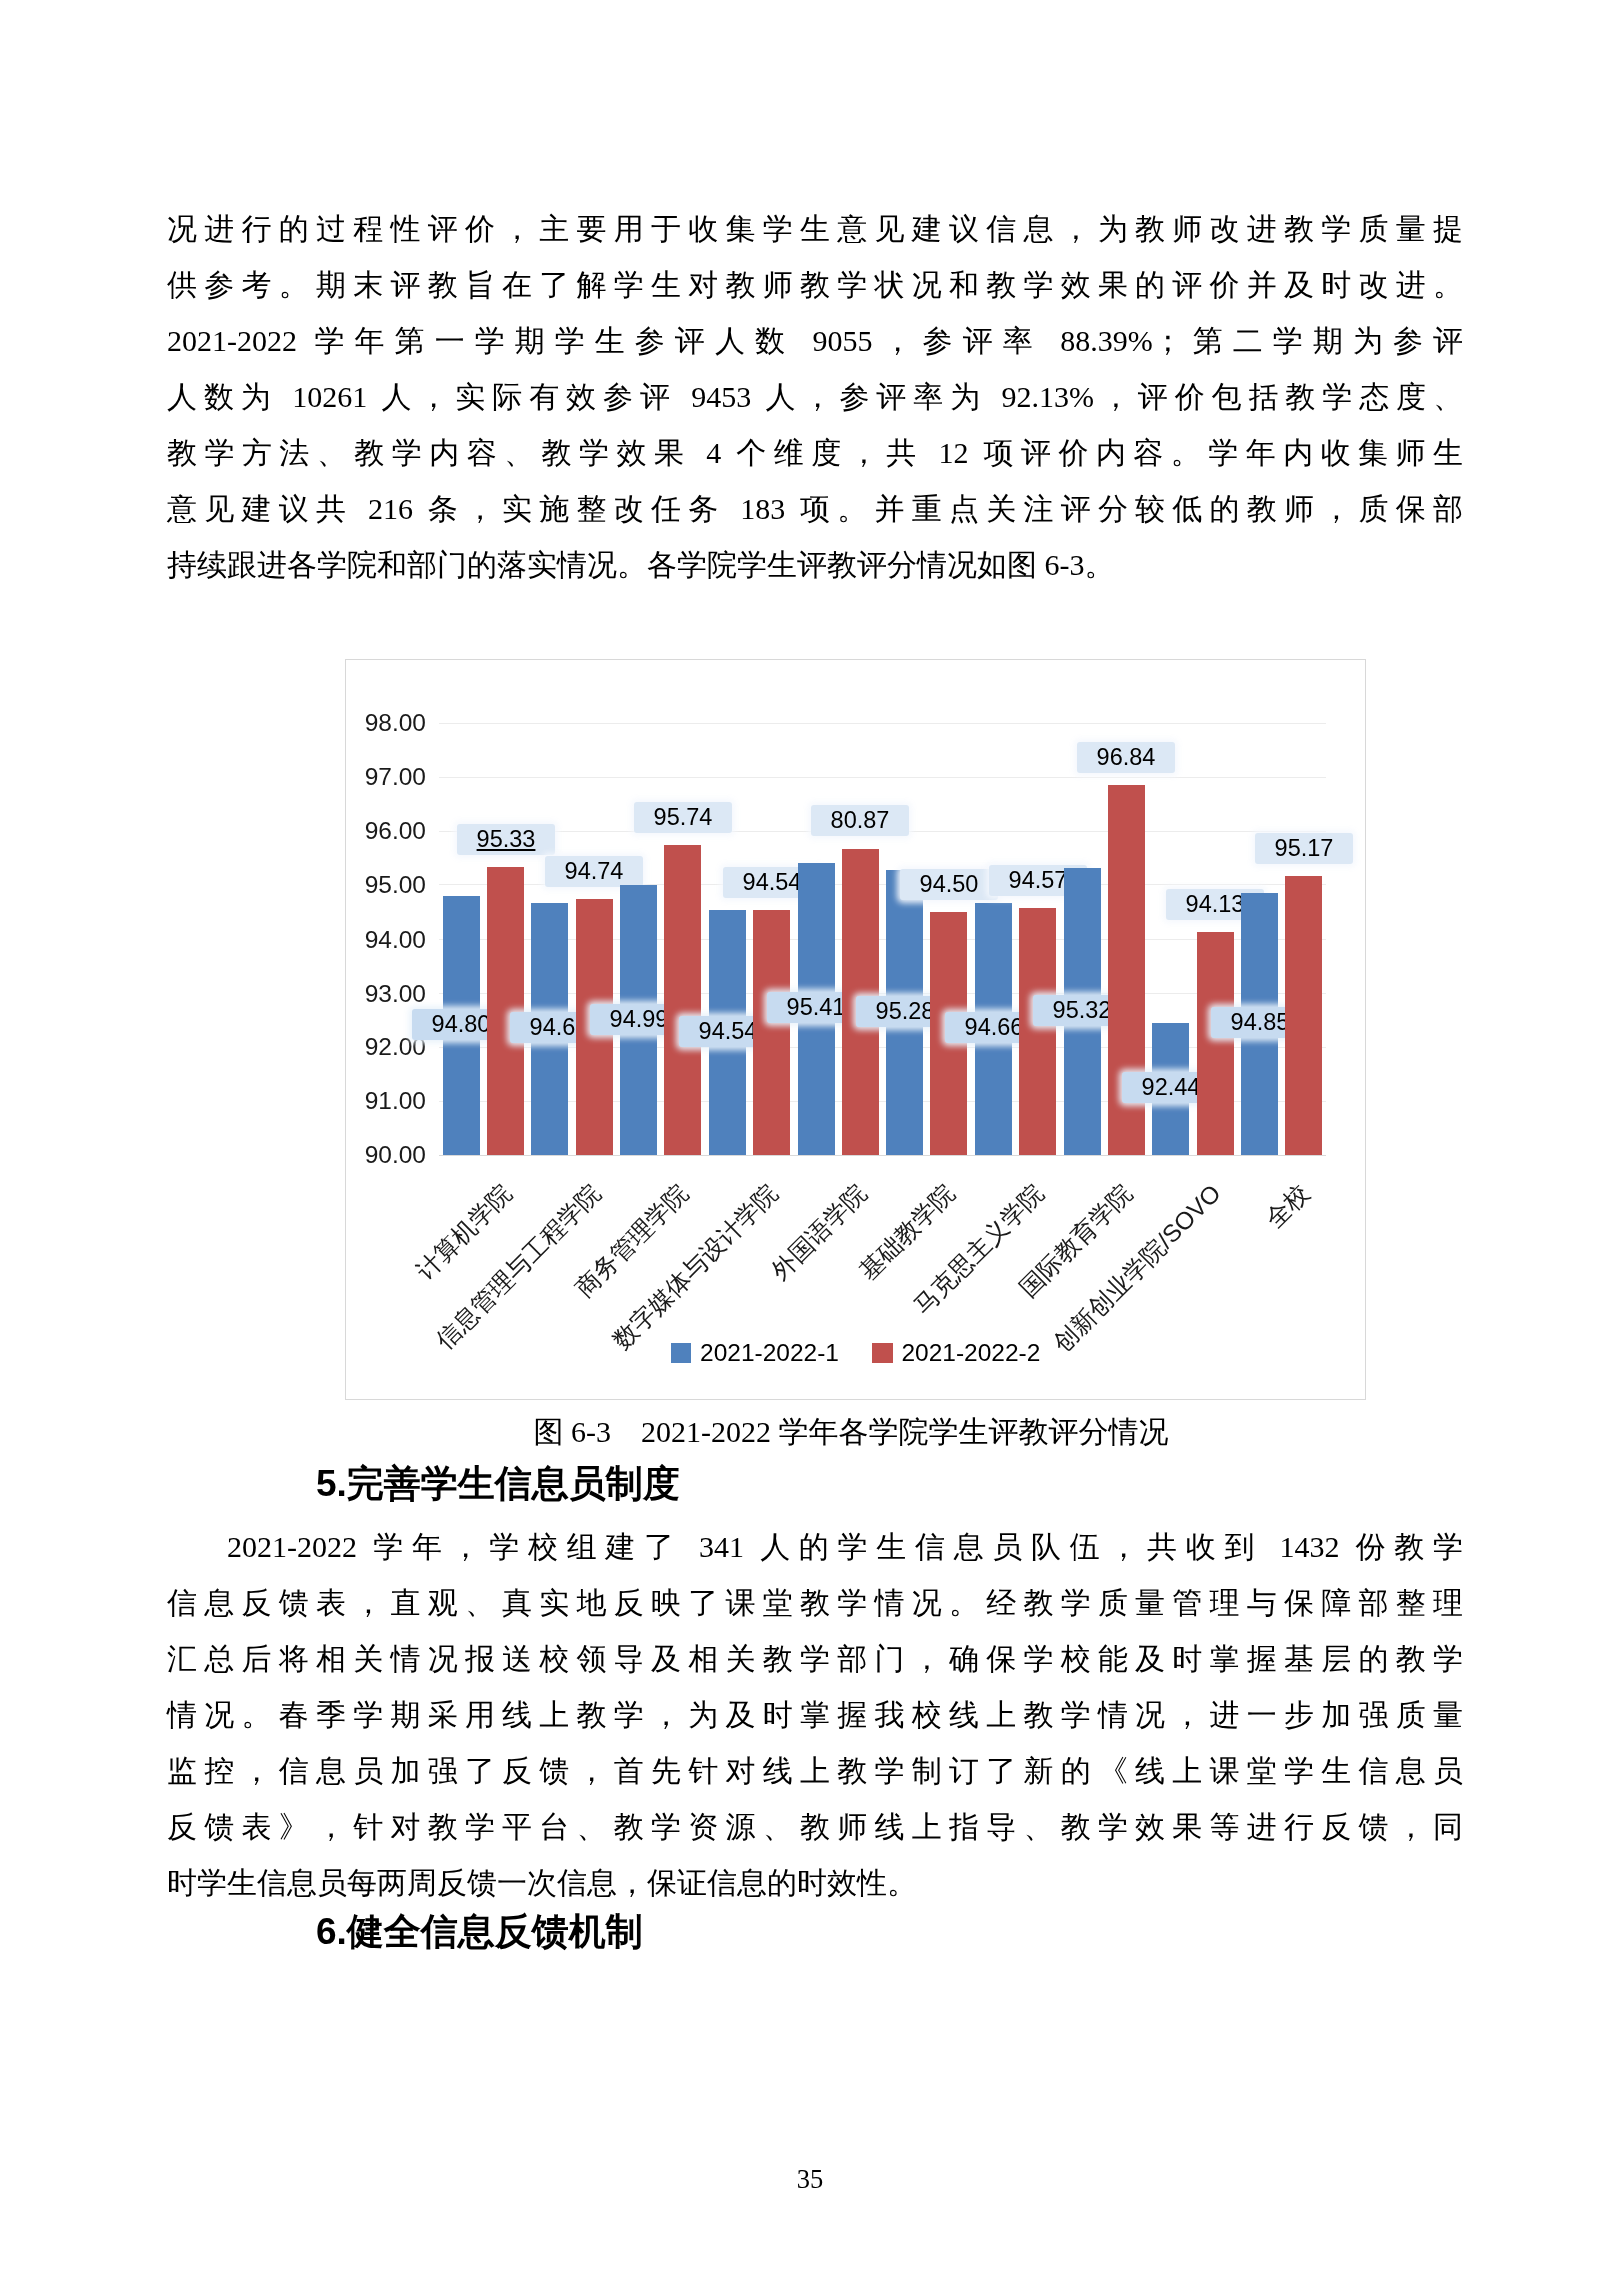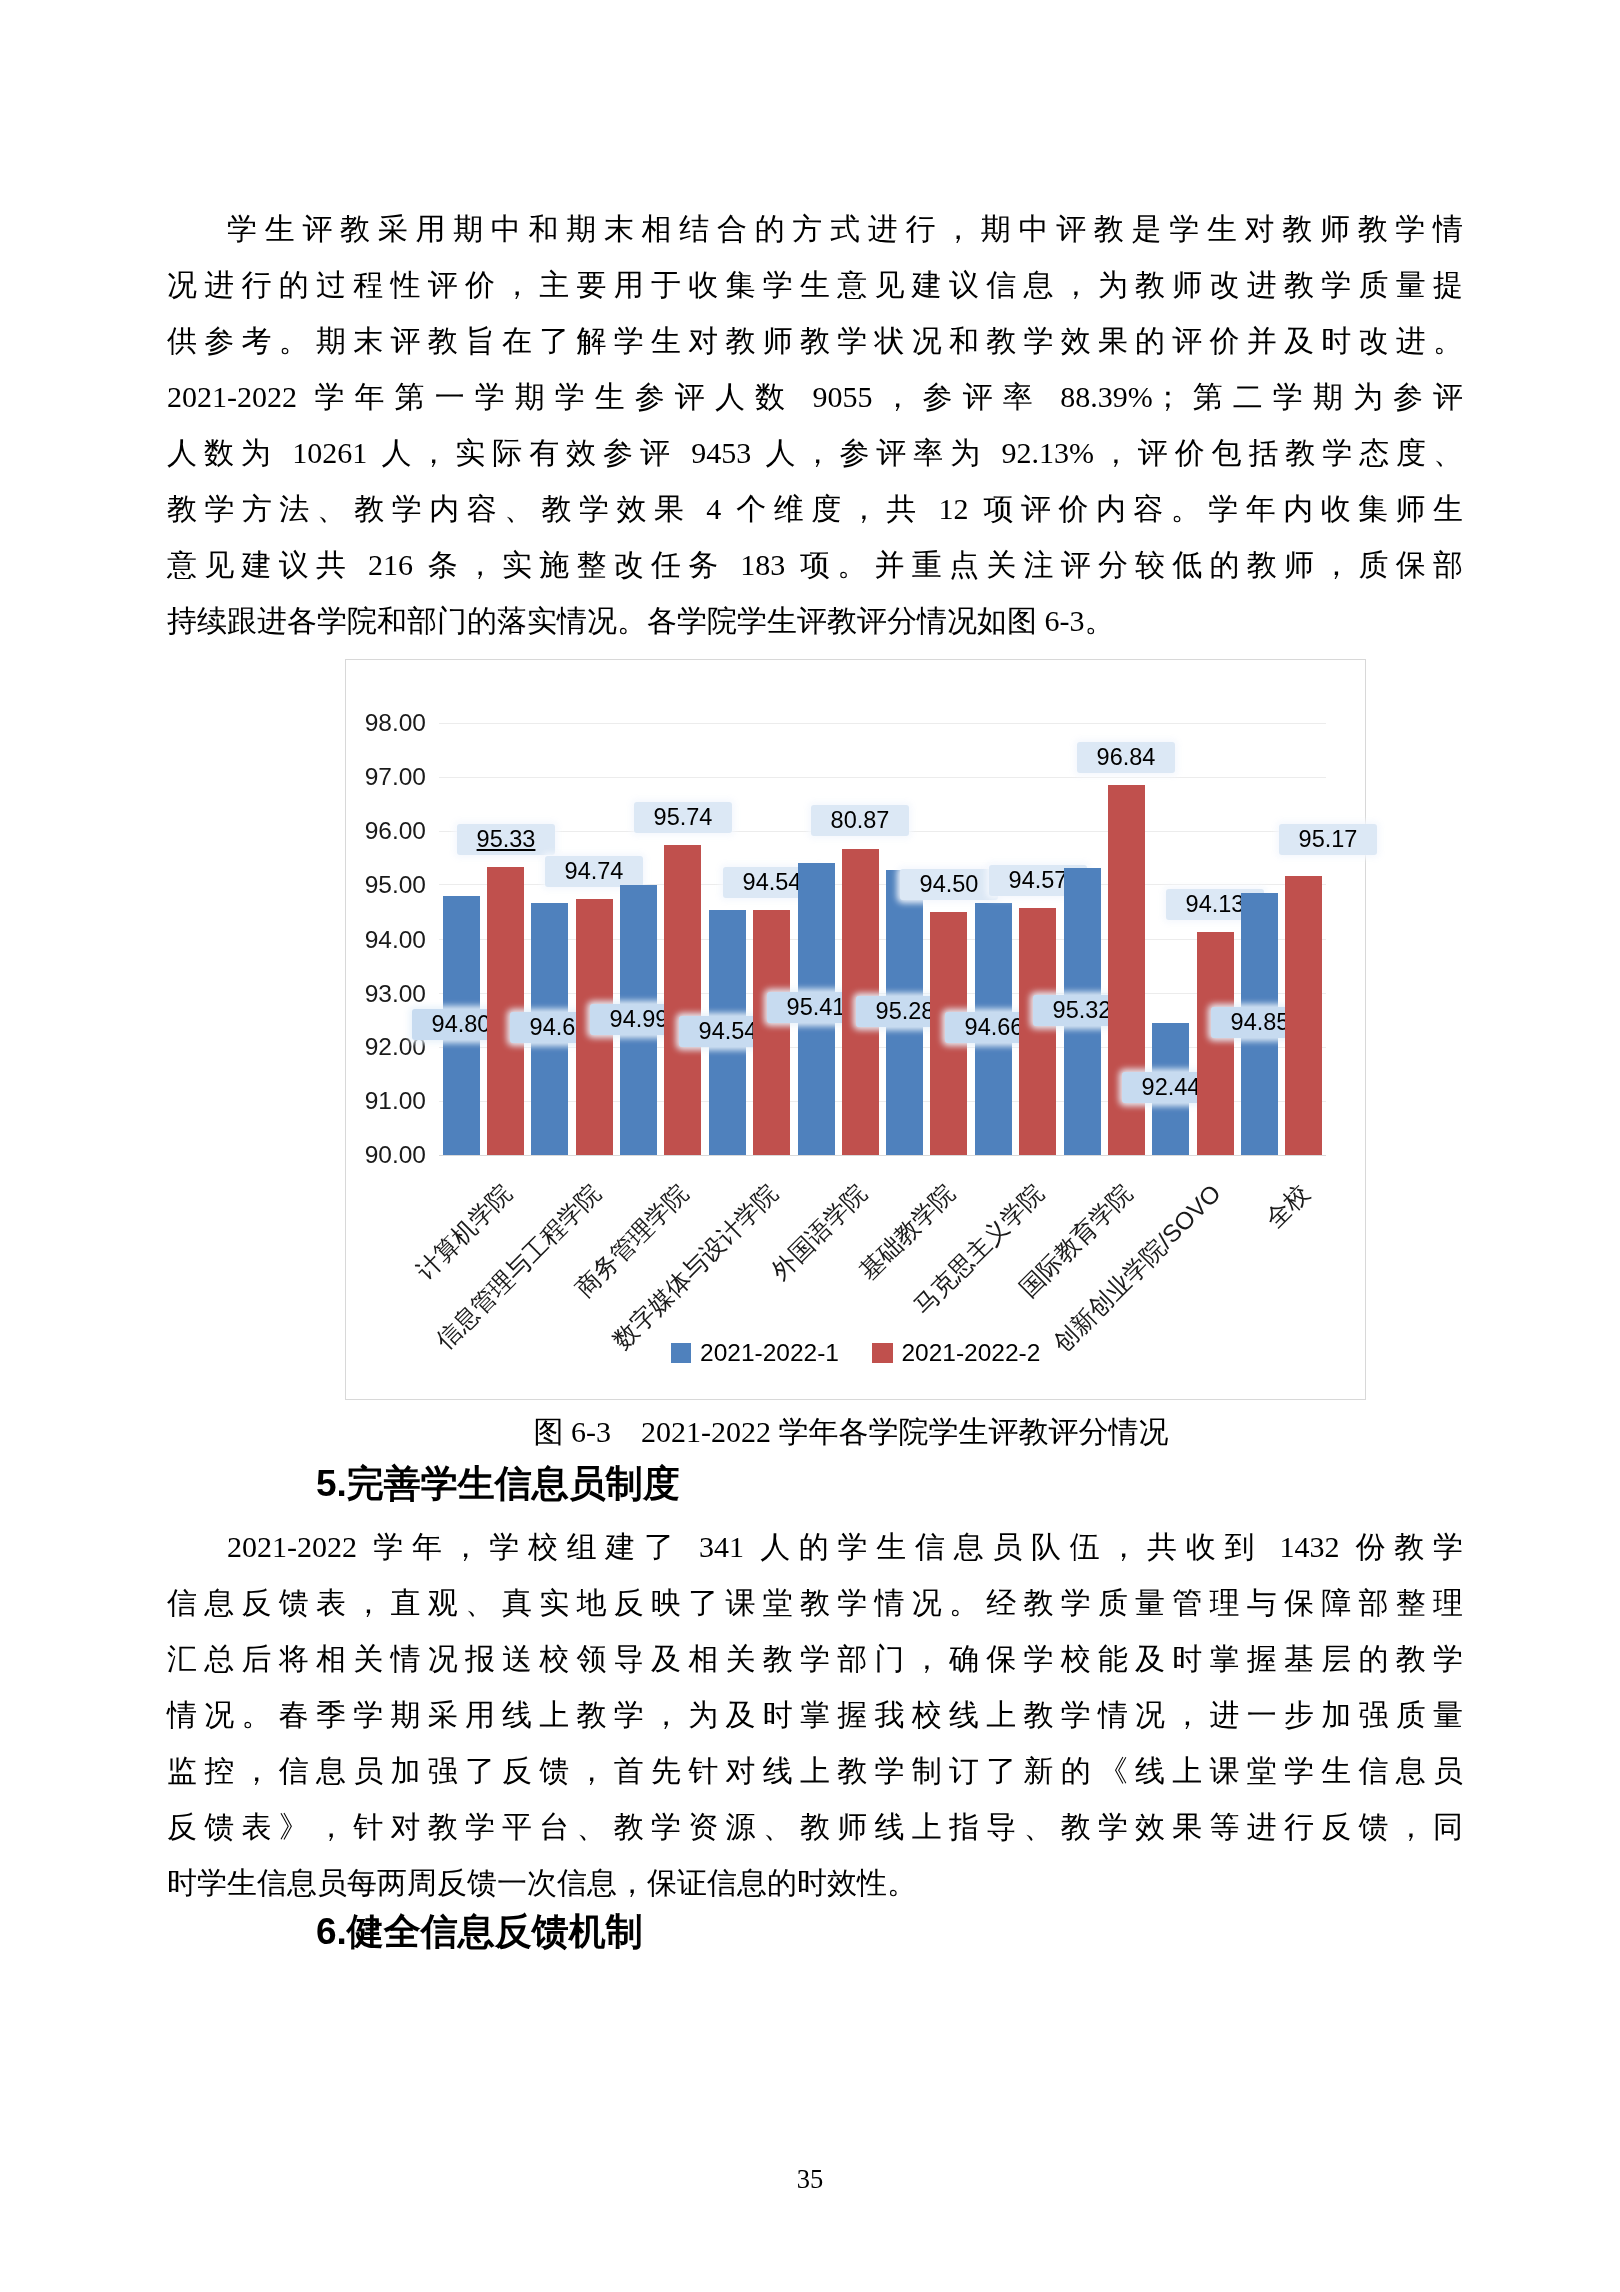--- a/index.html
+++ b/index.html
@@ -62,21 +62,20 @@
     position:absolute;left:0;top:2164px;width:100%;text-align:center;
     font-size:26.5px;color:#000;
   }
 </style>
 </head>
 <body>
 
 <div class="page">
 
   <div id="para1" class="para">
-      <div class="line indent">学生评教采用期中和期末相结合的方式进行，期中评教是学生对教师教学情</div>
       <div class="line">况进行的过程性评价，主要用于收集学生意见建议信息，为教师改进教学质量提</div>
       <div class="line">供参考。期末评教旨在了解学生对教师教学状况和教学效果的评价并及时改进。</div>
       <div class="line">2021-2022 学年第一学期学生参评人数 9055，参评率 88.39%；第二学期为参评</div>
       <div class="line">人数为 10261 人，实际有效参评 9453 人，参评率为 92.13%，评价包括教学态度、</div>
       <div class="line">教学方法、教学内容、教学效果 4 个维度，共 12 项评价内容。学年内收集师生</div>
       <div class="line">意见建议共 216 条，实施整改任务 183 项。并重点关注评分较低的教师，质保部</div>
       <div class="line last">持续跟进各学院和部门的落实情况。各学院学生评教评分情况如图 6-3。</div>
     </div>
 
   <div class="chart-figure">
@@ -140,21 +139,21 @@
         <div class="data-label dl-above" style="left: 731px; top: 82px;">96.84</div>
         <div class="x-label" style="top: 517px; right: 249px;">国际教育学院</div>
         <div class="bar" style="left: 806px; width: 37px; top: 363px; height: 132px; background: rgb(79, 129, 189);"></div>
         <div class="data-label dl-center" style="left: 776px; top: 412px;">92.44</div>
         <div class="bar" style="left: 851px; width: 37px; top: 272px; height: 223px; background: rgb(192, 80, 77);"></div>
         <div class="data-label dl-above" style="left: 820px; top: 229px;">94.13</div>
         <div class="x-label" style="top: 517px; right: 160px;">创新创业学院/SOVO</div>
         <div class="bar" style="left: 895px; width: 37px; top: 233px; height: 262px; background: rgb(79, 129, 189);"></div>
         <div class="data-label dl-center" style="left: 865px; top: 347px;">94.85</div>
         <div class="bar" style="left: 939px; width: 37px; top: 216px; height: 279px; background: rgb(192, 80, 77);"></div>
-        <div class="data-label dl-above" style="left: 909px; top: 164px; margin-left: 24px;">95.17</div>
+        <div class="data-label dl-above" style="left: 909px; top: 173px;">95.17</div>
         <div class="x-label" style="top: 517px; right: 72px;">全校</div>
         <div class="legend" style="top: 679px;">
           <div class="legend-item">
             <span class="legend-swatch" style="background: rgb(79, 129, 189);"></span>
             <span class="legend-label">2021-2022-1</span>
           </div>
           <div class="legend-item">
             <span class="legend-swatch" style="background: rgb(192, 80, 77);"></span>
             <span class="legend-label">2021-2022-2</span>
           </div>

